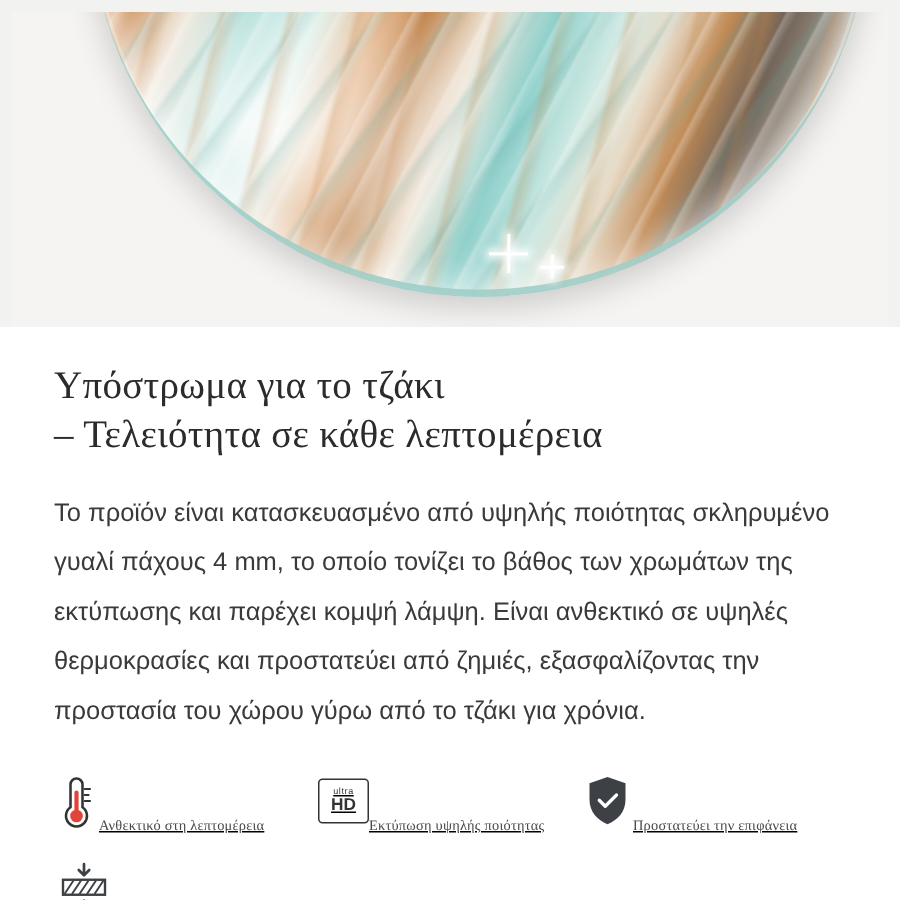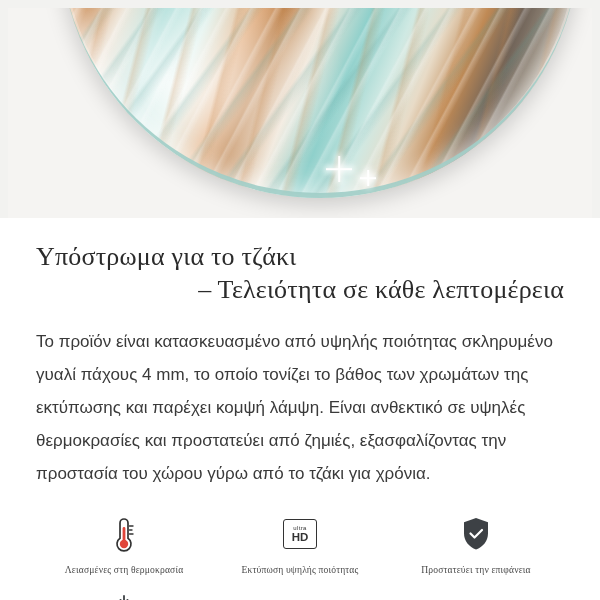--- a/index.html
+++ b/index.html
@@ -134,43 +134,44 @@
   }
   .headline {
     font-family: "Liberation Serif", serif;
     font-size: 26px;
     line-height: 1.28;
     color: #2b2b2b;
     font-weight: 400;
     margin-top: 22px;
     letter-spacing: 0.2px;
   }
-  .headline .l2 { display: block; text-align: right; }
+  .headline .l2 { display: block; }
 
   .body-copy {
     margin-top: 18px;
     font-family: "Liberation Sans", sans-serif;
     font-size: 17px;
     line-height: 1.95;
     color: #3a3a3a;
     max-width: 528px;
   }
 
   
   .features {
     margin-top: 22px;
     display: grid;
     grid-template-columns: repeat(3, 1fr);
     row-gap: 14px;
   }
   .feature {
     display: flex;
-    flex-direction: column;
-    align-items: center;
+    flex-direction: row;
+    align-items: flex-end;
     text-align: center;
+    text-decoration: underline;
   }
   .feature .ico {
     height: 44px;
     display: flex;
     align-items: center;
     justify-content: center;
   }
   .feature .cap {
     margin-top: 8px;
     font-family: "Liberation Serif", serif;
@@ -220,21 +221,21 @@
 
       <div class="feature">
         <div class="ico">
           <svg width="30" height="38" viewBox="0 0 30 38" fill="none" xmlns="http://www.w3.org/2000/svg">
             <path d="M15 4a4 4 0 0 0-4 4v15.2a7 7 0 1 0 8 0V8a4 4 0 0 0-4-4z" stroke="#333" stroke-width="1.7" fill="#fff"></path>
             <circle cx="15" cy="29" r="4.2" fill="#e0453a"></circle>
             <rect x="13.6" y="12" width="2.8" height="15" rx="1.4" fill="#e0453a"></rect>
             <path d="M20.5 11h3.5M20.5 15h2.5M20.5 19h3.5" stroke="#333" stroke-width="1.4" stroke-linecap="round"></path>
           </svg>
         </div>
-        <div class="cap">Λειασμένες στη θερμοκρασία</div>
+        <div class="cap">Ανθεκτικό στη λεπτομέρεια</div>
       </div>
 
       <div class="feature">
         <div class="ico">
           <div class="ultrahd">
             <span class="u">ultra</span>
             <span class="hd">HD</span>
           </div>
         </div>
         <div class="cap">Εκτύπωση υψηλής ποιότητας</div>

